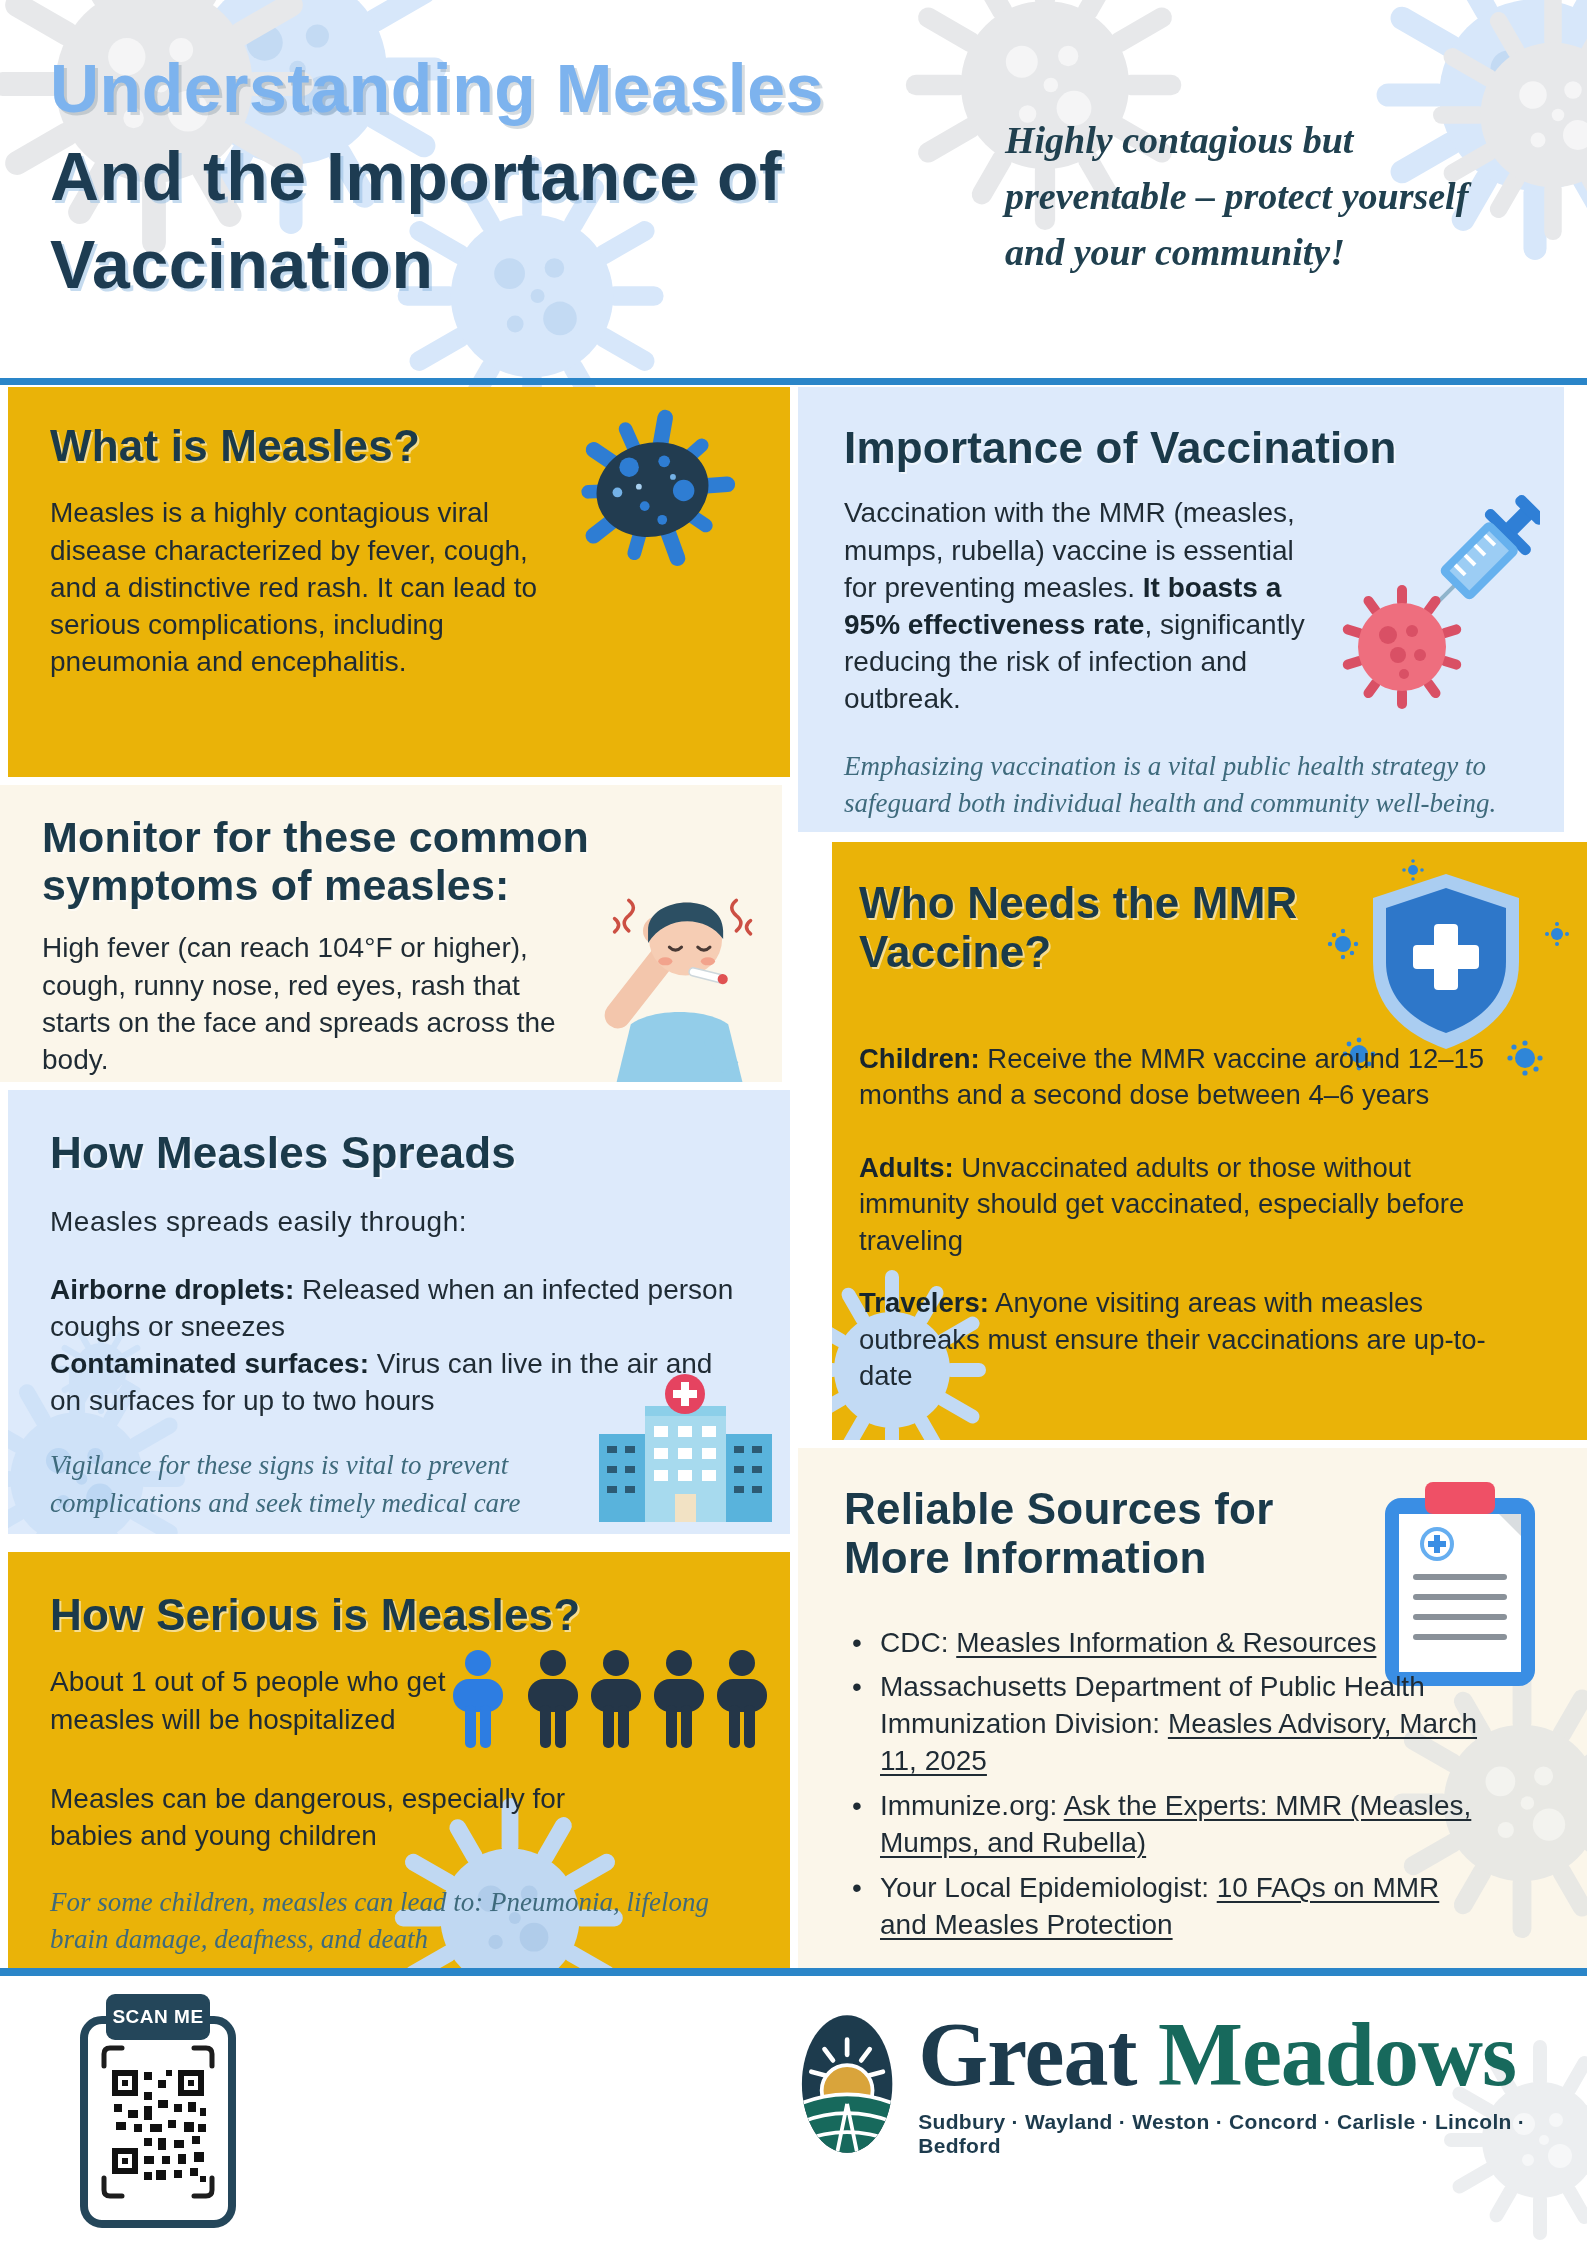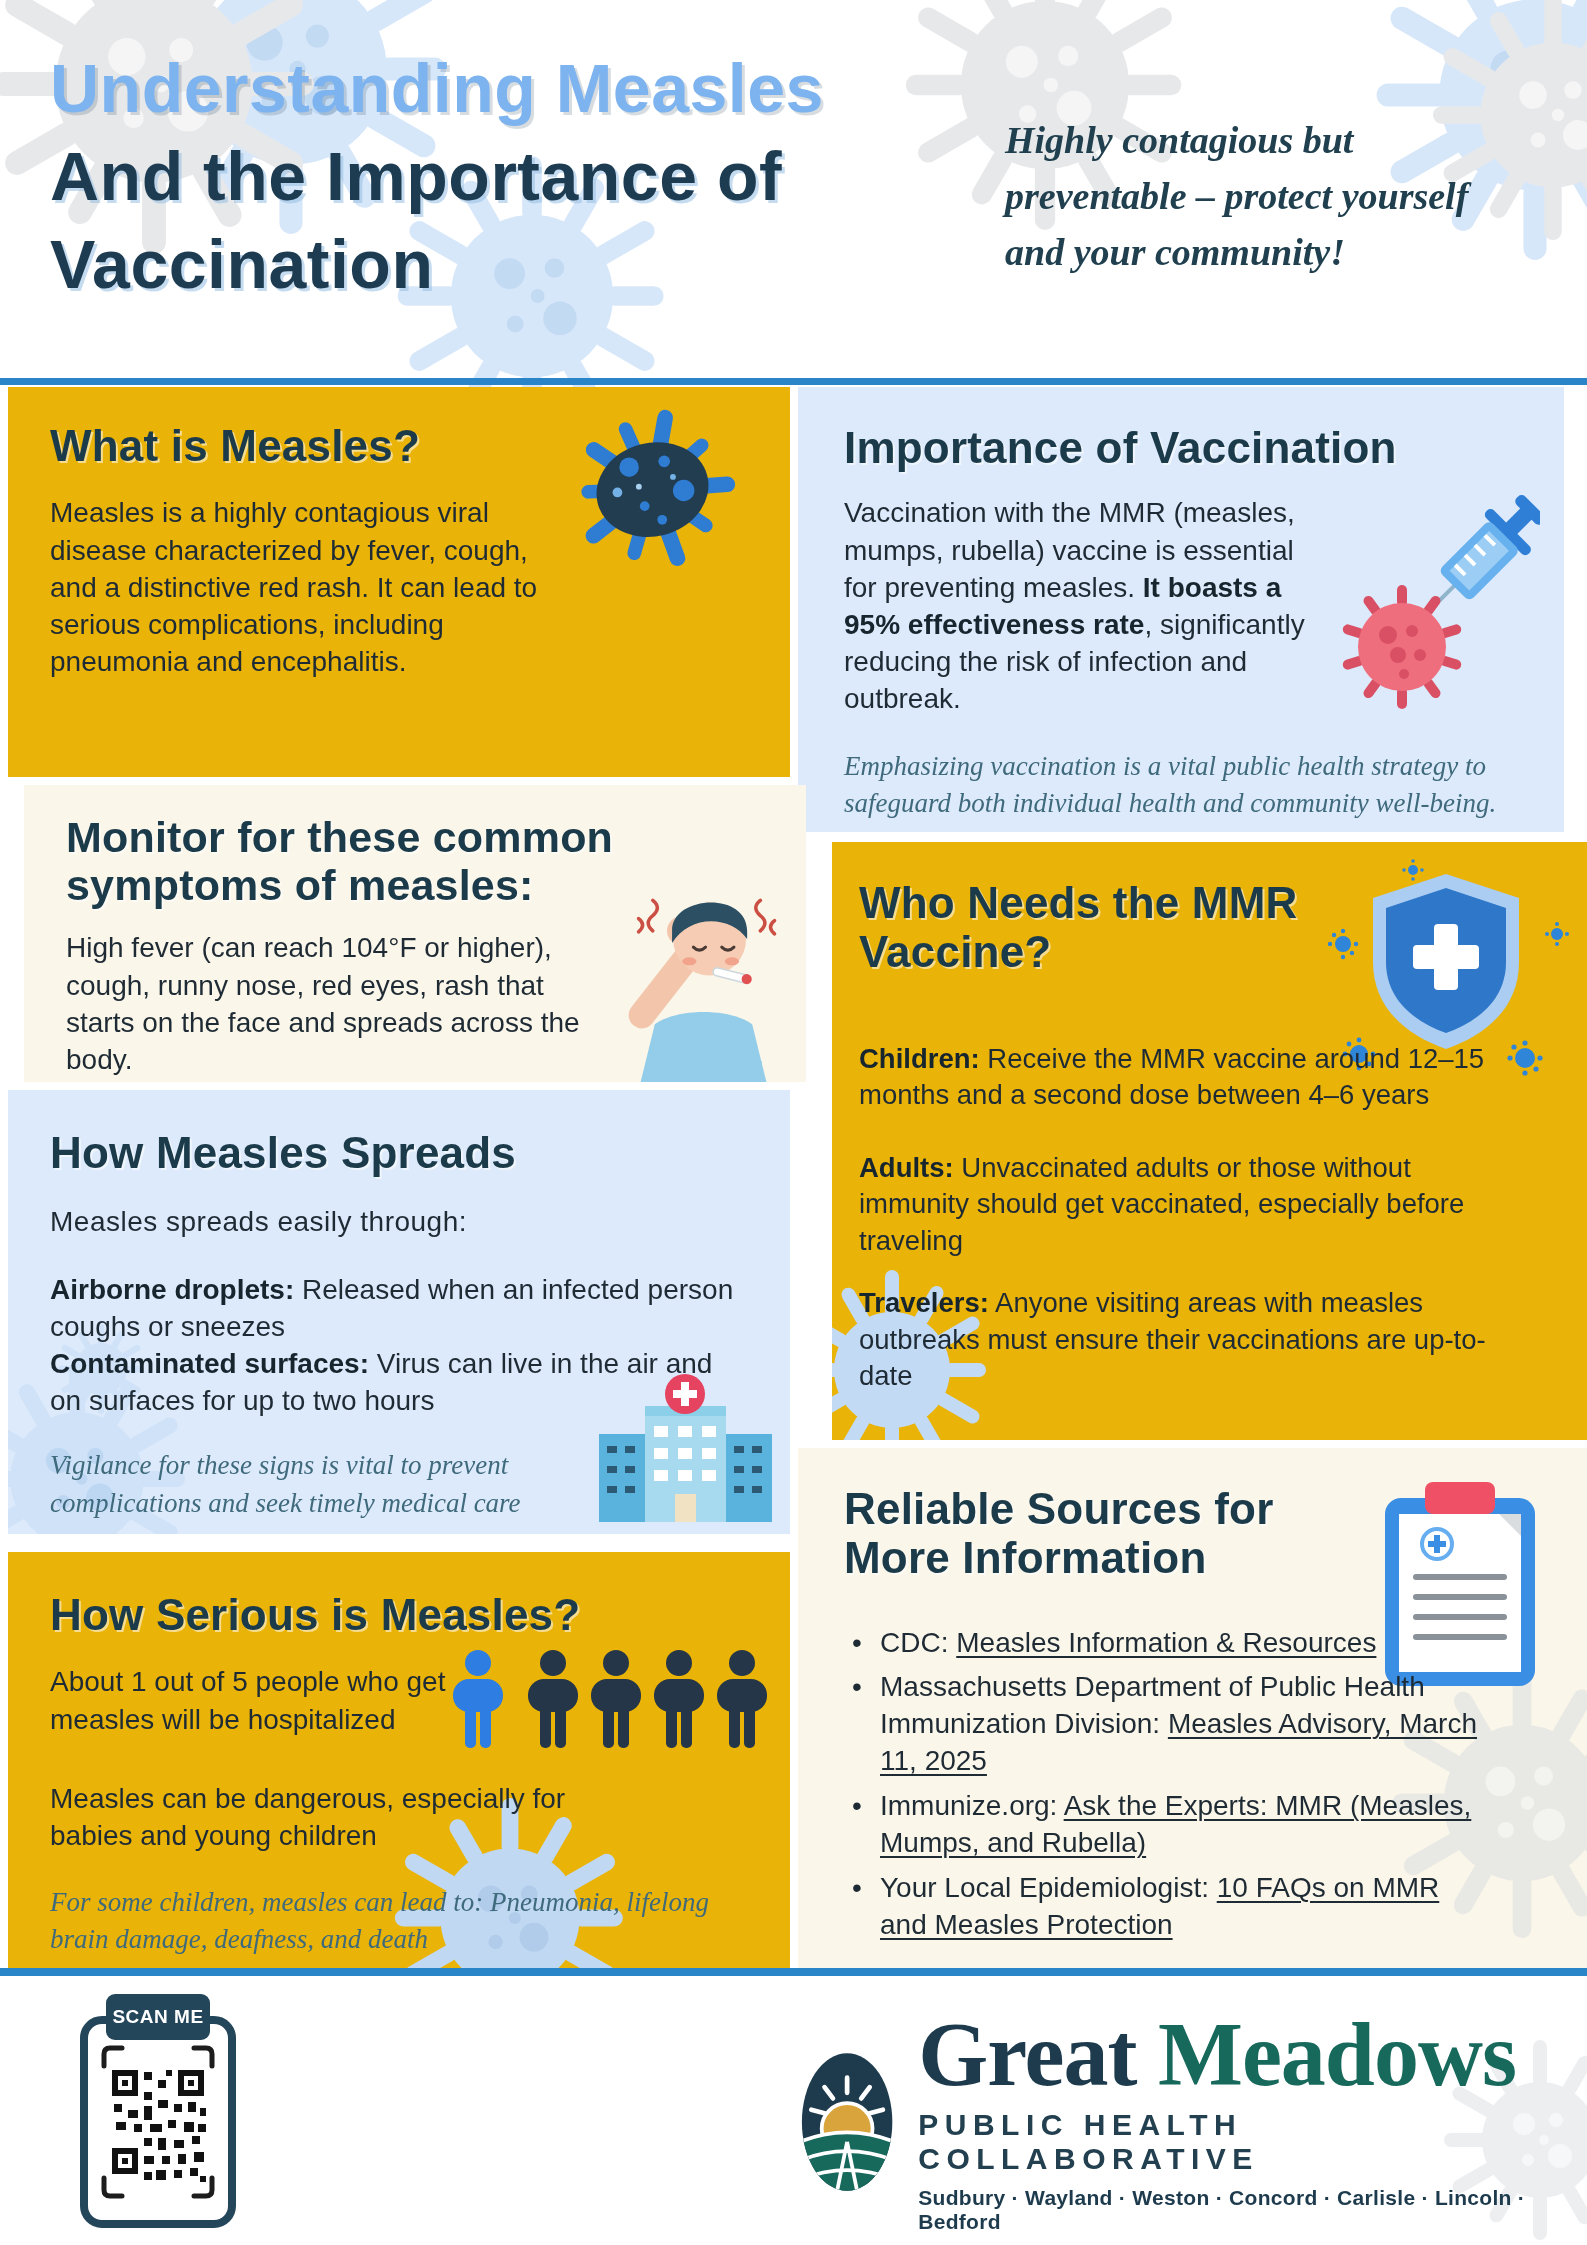--- a/index.html
+++ b/index.html
@@ -22,21 +22,21 @@
     position:absolute; left:1005px; top:112px; width:470px;
     font-family:"Liberation Serif", serif; font-style:italic; font-weight:bold;
     font-size:38px; line-height:56px; color:#20404f;
   }
   
   .card { position:absolute; overflow:hidden; }
   .bg-blue   { background:#eab308; }
   .bg-blue-lt{ background:#ddeafb; }
   .bg-cream  { background:#fbf6ea; }
   #card-what       { left:8px;   top:387px;  width:782px; height:390px; padding:34px 42px; }
-  #card-monitor    { left:24px;   top:785px;  width:782px; height:297px; padding:28px 42px; }
+  #card-monitor    { left:0;   top:785px;  width:782px; height:297px; padding:28px 42px; }
   #card-spreads    { left:8px;   top:1090px; width:782px; height:444px; padding:38px 42px; }
   #card-serious    { left:8px;   top:1552px; width:782px; height:416px; padding:38px 42px; }
   #card-importance { left:798px; top:387px;  width:766px; height:445px; padding:36px 46px; }
   #card-who        { left:832px; top:842px;  width:789px; height:598px; padding:36px 27px; }
   #card-sources    { left:798px; top:1448px; width:789px; height:520px; padding:36px 46px; }
   h2 {
     position:relative; z-index:2;
     font-size:44px; font-weight:bold; color:#1b3a4a; line-height:1.12;
     text-shadow:2px 2px 0 rgba(255,255,255,0.55); letter-spacing:0.2px;
   }
@@ -587,18 +587,17 @@
         </g>
         <circle cx="50" cy="82" r="27" fill="#d9a43b" stroke="#ffffff" stroke-width="4"></circle>
         <path d="M-5 98 Q50 74 105 98 L105 155 L-5 155 Z" fill="#17695c" stroke="#ffffff" stroke-width="4"></path>
         <path d="M-5 118 Q50 94 105 118" fill="none" stroke="#ffffff" stroke-width="4"></path>
         <path d="M-5 138 Q50 114 105 138" fill="none" stroke="#ffffff" stroke-width="4"></path>
         <path d="M50 96 L38 155 M50 96 L62 155" stroke="#ffffff" stroke-width="4" fill="none"></path>
       </g>
     </svg>
     <div class="logo-text">
       <div class="logo-name"><span class="w1">Great</span> <span class="w2">Meadows</span></div>
-      <div class="logo-sub">PUBLIC HEALTH COLLABORATIVE</div>
       <div class="logo-towns">Sudbury · Wayland · Weston · Concord · Carlisle · Lincoln · Bedford</div>
     </div>
   </div>
 
 </div>
 
 </body></html>

